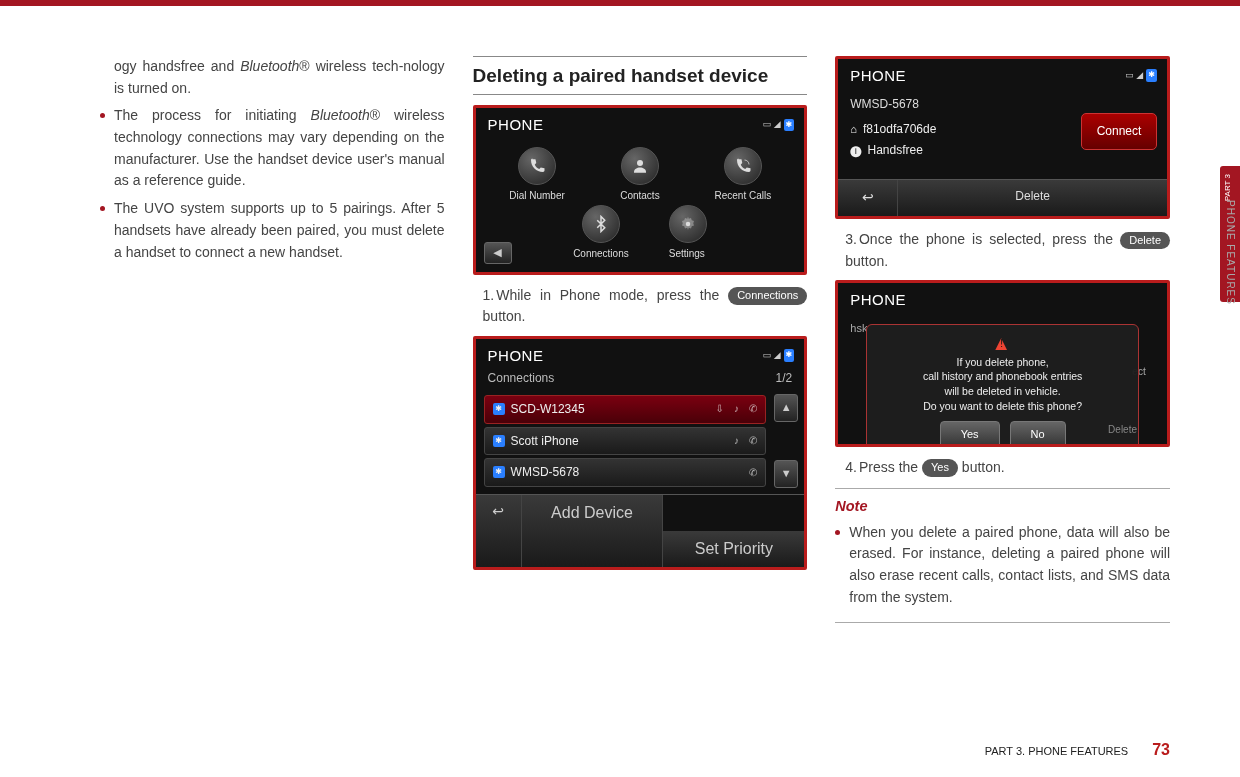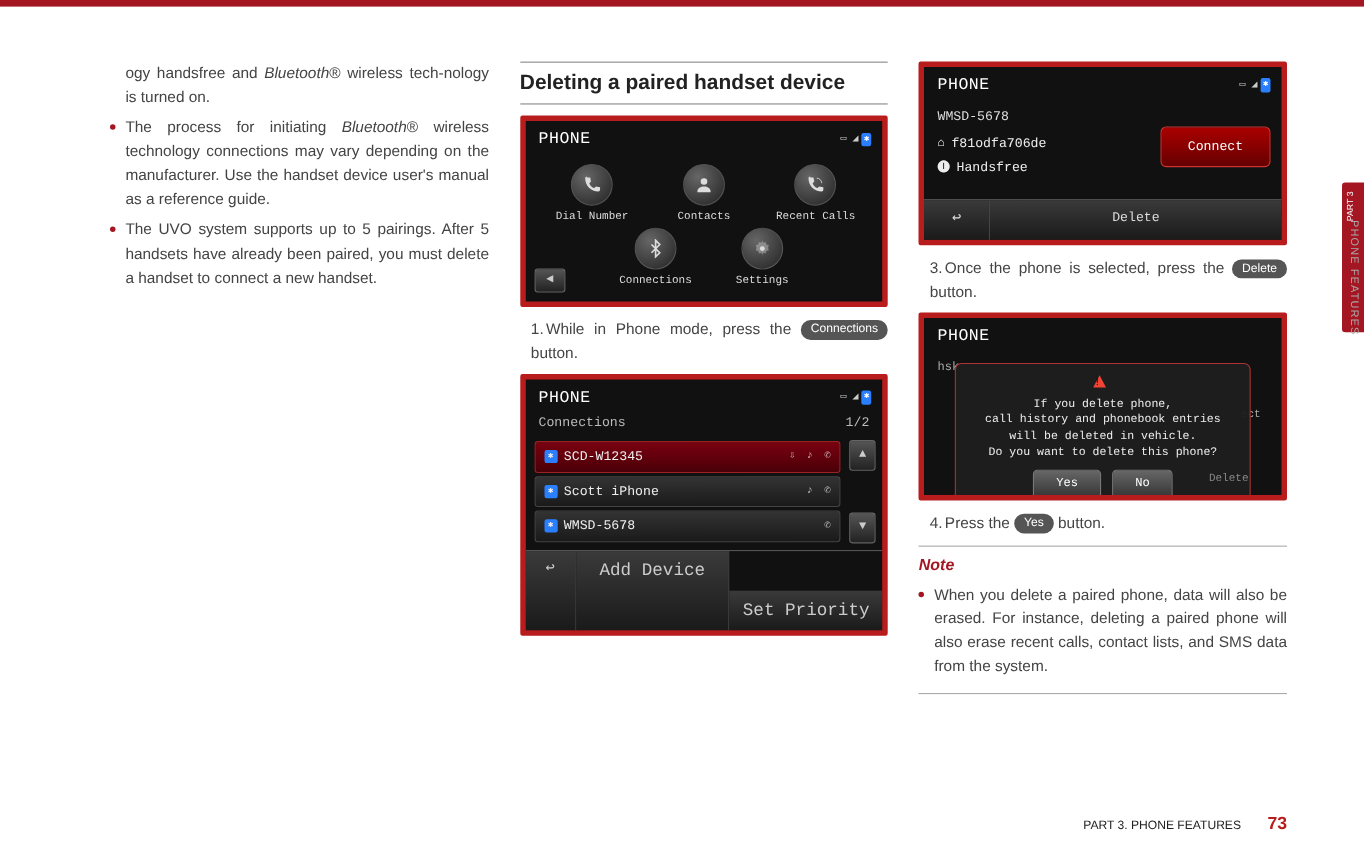--- a/index.html
+++ b/index.html
@@ -28,30 +28,30 @@
     width: 5px; height: 5px; border-radius: 50%; background: #a31622;
   }
   .italic { font-style: italic; }
   hr.section-rule { border: none; border-top: 1px solid #888; margin: 0 0 4px 0; }
   h2.section-title {
     font-family: "Trebuchet MS", Arial, sans-serif;
     font-weight: bold; font-size: 19px; color: #222;
     border-bottom: 1px solid #888; padding-bottom: 4px; margin-bottom: 10px;
   }
   .screenshot {
-    background: #111; border: 5px solid #b91c1c; border-radius: 2px;
-    color: #fff; font-family: Liberation Mono, monospace; position: relative;
+    background: #111; border: 3px solid #b91c1c; border-radius: 2px;
+    color: #fff; font-family: Liberation Sans, sans-serif; position: relative;
     width: 100%; overflow: hidden; margin-bottom: 10px;
   }
   .ss-title-row { display:flex; justify-content:space-between; align-items:center; padding: 5px 10px 2px 12px; }
   .ss-title { font-size: 15px; letter-spacing: 0.5px; }
   .ss-status { font-size: 9px; color: #ccc; display:flex; gap:3px; align-items:center; }
   .ss-status .bt { background:#2a7fff; color:#fff; padding:0 2px; border-radius:2px; font-size:8px; }
   .grid5 { display: grid; grid-template-columns: repeat(3,1fr); gap: 2px 8px; padding: 8px 14px 10px 14px; justify-items:center; }
-  .app-icon { text-align:right; font-size:10px; color:#ddd; }
+  .app-icon { text-align:left; font-size:10px; color:#ddd; }
   .app-icon .circ {
     width: 38px; height: 38px; margin: 0 auto 3px; border-radius:50%;
     background: radial-gradient(circle at 35% 30%, #666, #222); border:1px solid #555;
     display:flex; align-items:center; justify-content:center;
   }
   .row2 { grid-column: 1 / span 3; display:flex; justify-content:center; gap: 40px; }
   .ss-sidebtn {
     position:absolute; left:8px; bottom:8px; width:28px; height:22px;
     background:linear-gradient(#555,#222); border:1px solid #666; border-radius:3px;
     display:flex;align-items:center;justify-content:center; font-size:11px;color:#ccc;
@@ -77,21 +77,21 @@
   .step .num { margin-right:2px; }
   .pill {
     display:inline-block; background:#555; color:#fff; border-radius:10px;
     padding:1px 9px; font-size:11px; vertical-align:middle; line-height:1.4;
   }
   .detail-body { padding: 6px 10px 10px 12px; min-height:90px; position:relative; }
   .detail-sub { color:#ddd; font-size:12px; margin-bottom:6px; }
   .detail-line { color:#eee; font-size:12px; display:flex; align-items:center; gap:6px; margin:3px 0; }
   .home-ic { font-size:11px; }
   .connect-btn {
-    position:absolute; right:10px; top:24px; width:100px; padding:8px 0; text-align:center;
+    position:absolute; right:10px; top:24px; width:76px; padding:8px 0; text-align:center;
     background: linear-gradient(#a00,#600); border:1px solid #c33; border-radius:5px;
     color:#fff; font-size:12px;
   }
   .detail-footer { display:flex; border-top:1px solid #555; }
   .detail-footer .dbtn { flex:1; text-align:center; padding:7px 2px; font-size:12px; color:#ddd; background:linear-gradient(#3a3a3a,#1a1a1a); border-right:1px solid #444;}
   .detail-footer .dbtn:first-child { flex:0 0 60px; font-size:14px; }
   .detail-footer .dbtn:last-child{ border-right:none; }
   .modal-body { padding: 6px 10px 10px 12px; min-height:130px; position:relative; }
   .modal-hsk { font-size:11px; color:#aaa; }
   .modal-box {

